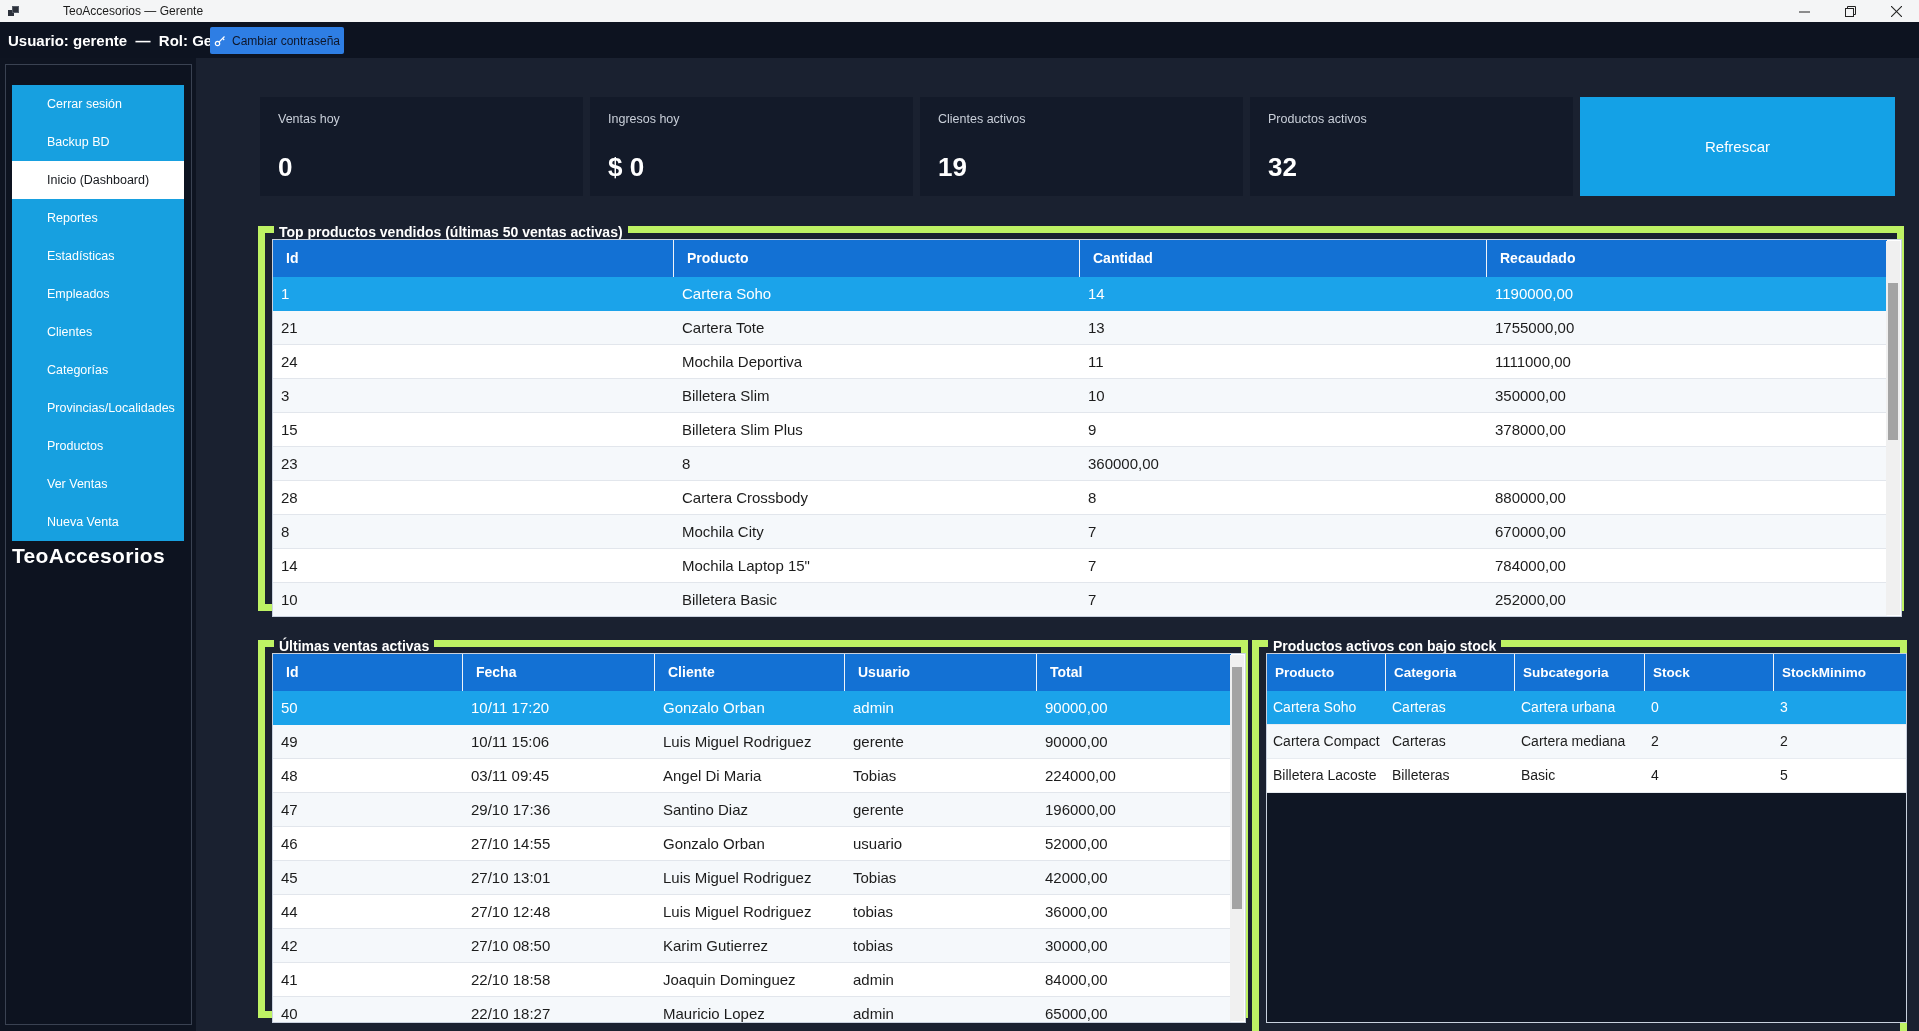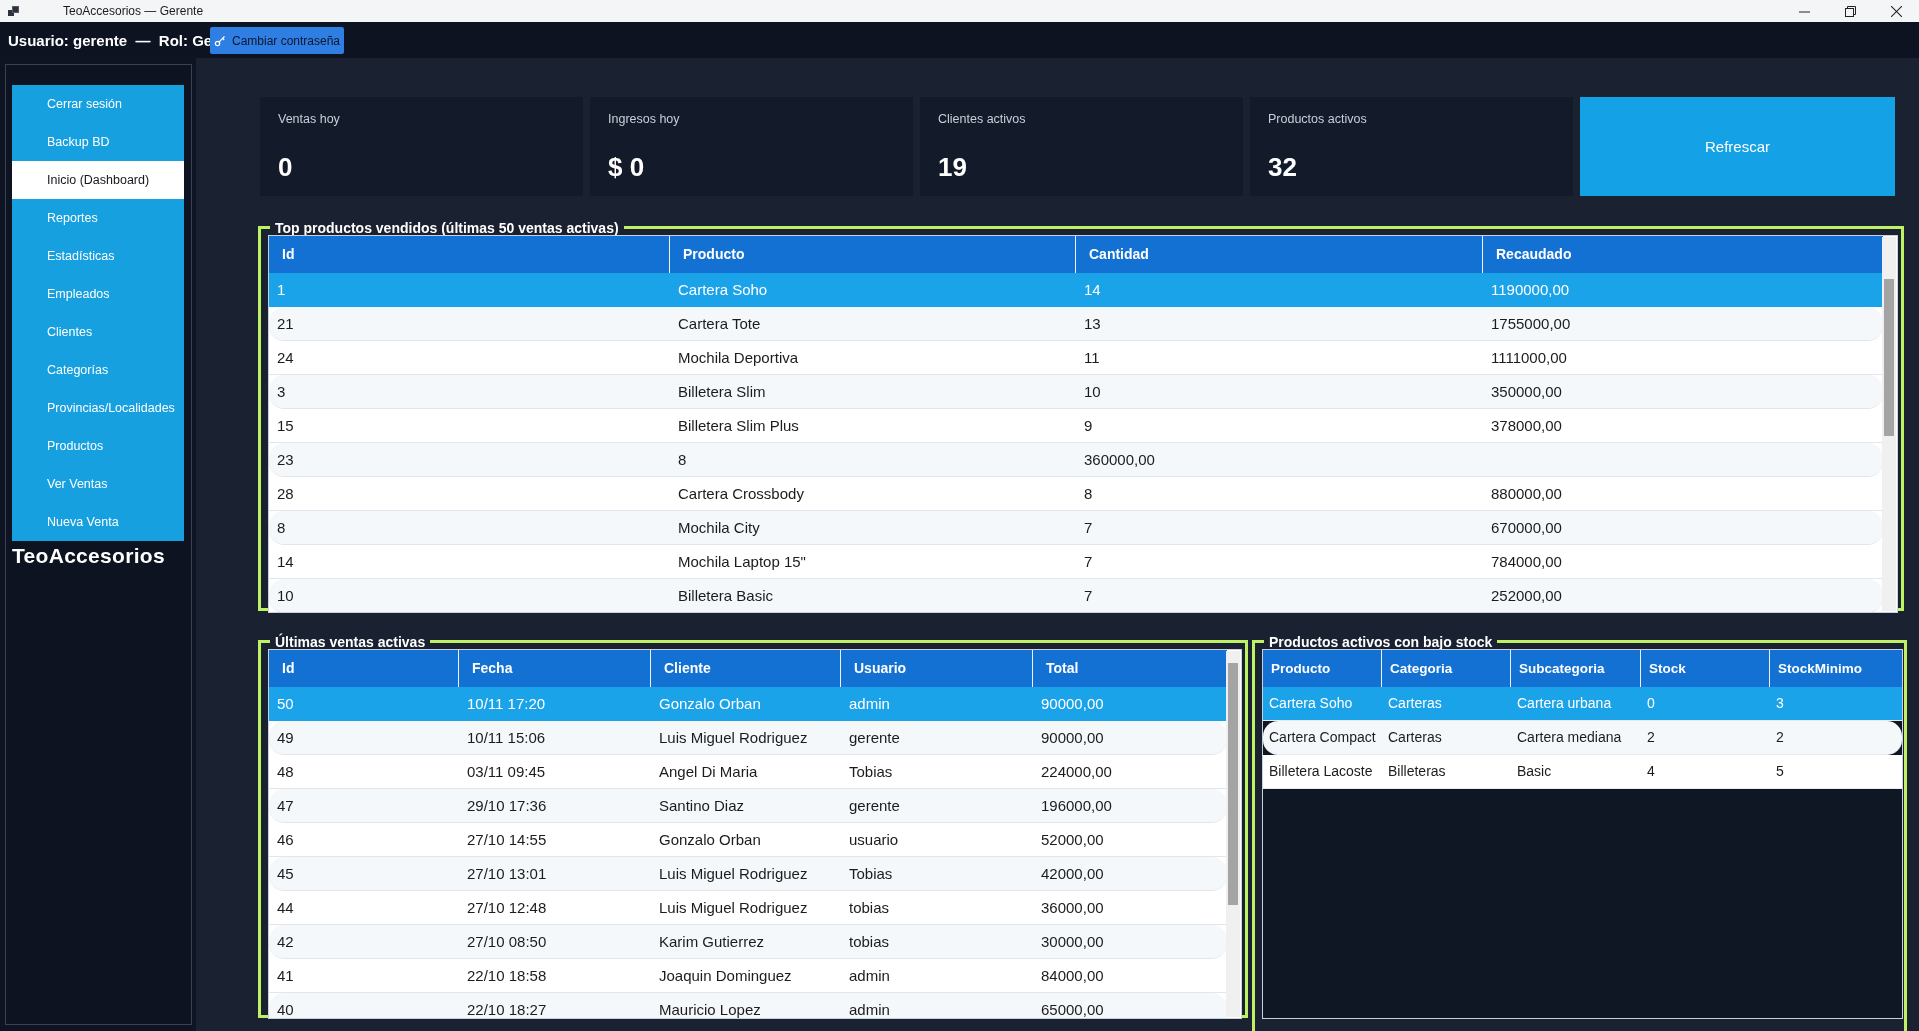--- a/index.html
+++ b/index.html
@@ -66,21 +66,21 @@
   }
   .card-label { color:#c9cfd9; font-size:12.5px; }
   .card-value { position:absolute; left:18px; bottom:13px; color:#fff; font-size:26px; font-weight:bold; }
   .refresh-btn {
     position:absolute; left:1580px; top:97px; width:315px; height:99px;
     background:var(--refresh-blue,#14a1e6); color:#fff; font-size:15px;
     border:none; display:flex; align-items:center; justify-content:center; cursor:pointer;
   }
 
   
-  .groupbox { position:absolute; border:3px solid #bef264; }
+  .groupbox { position:absolute; border:7px solid #bef264; }
   .gb-title {
     position:absolute; top:-9px; left:9px; background:var(--content-bg,#1a2130);
     color:#fff; font-size:14px; font-weight:bold; line-height:17px; padding:0 5px; white-space:nowrap;
   }
 
   
   .grid {
     position:absolute; border:1px solid #c9d1de; background:#fff; overflow:hidden;
   }
   .grid.dark { background:#0f1624; }
@@ -89,21 +89,21 @@
   .grid.noscroll .thead { margin-right:0; }
   .th {
     background:var(--header-blue,#1371d4); color:#fff; font-weight:bold; font-size:14px;
     line-height:37px; padding-left:13px; border-right:1px solid #eef3f9;
     overflow:hidden; white-space:nowrap; cursor:pointer;
   }
   .th:last-child { border-right:none; }
   .tbody { margin-right:14px; }
   .grid.noscroll .tbody { margin-right:0; }
   .tr { height:34px; line-height:33px; background:#ffffff; border-bottom:1px solid #e2e6ec; cursor:pointer; }
-  .tr.alt { background:#f5f8fb;border-radius:15px; }
+  .tr.alt { background:#f5f8fb; }
   .tr.selected { background:var(--selected-row-blue,#1ba3ea); border-bottom-color:var(--selected-row-blue,#1ba3ea); }
   .td {
     font-size:15px; color:#1c1c1c; padding-left:8px;
     overflow:hidden; white-space:nowrap;
   }
   .tr.selected .td { color:#fff; }
   .grid.compact .th { font-size:13.5px; padding-left:8px; }
   .grid.compact .td { font-size:14px; padding-left:6px; }
   .grid.compact .tr { border-bottom-color:#e8ecf1; }
 

